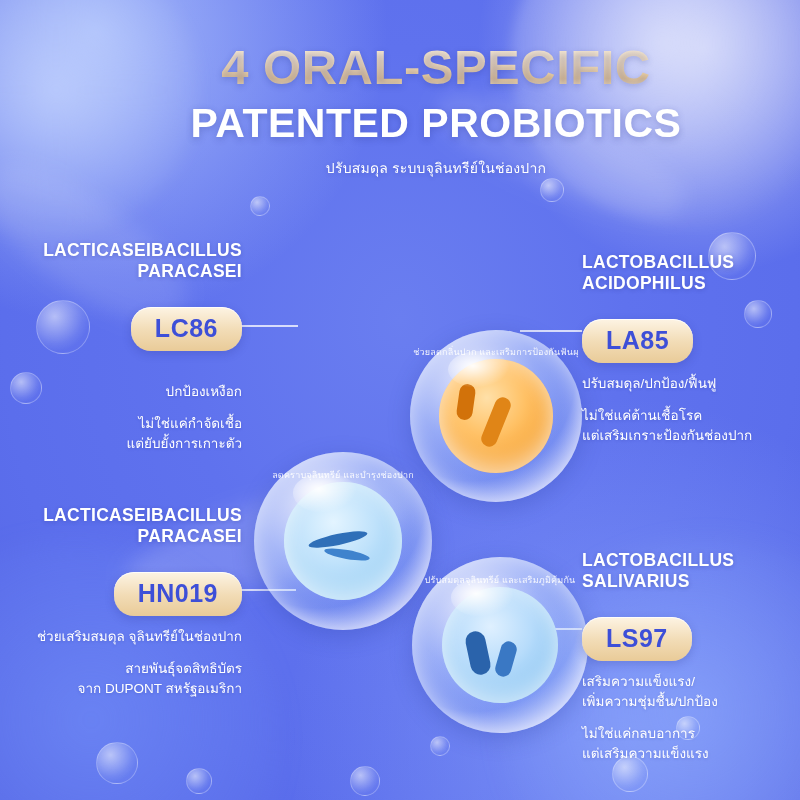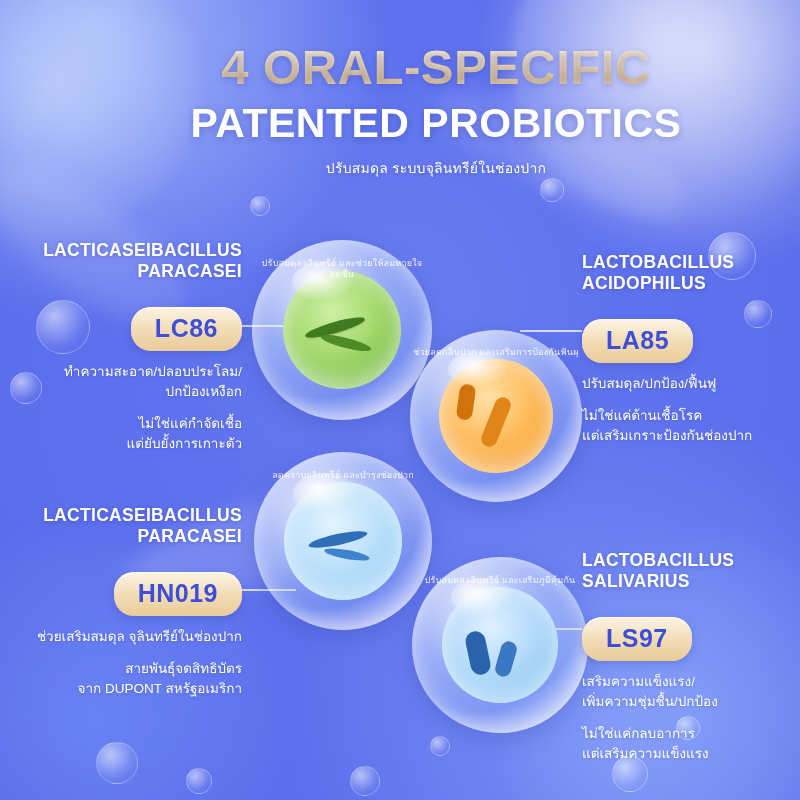--- a/index.html
+++ b/index.html
@@ -211,28 +211,20 @@
     <div class="title1">4 ORAL-SPECIFIC</div>
     <div class="title2">PATENTED PROBIOTICS</div>
     <div class="subtitle">ปรับสมดุล ระบบจุลินทรีย์ในช่องปาก</div>
   </div>
 
   <div class="connector" style="left:236px; top:325px; width:62px;"></div>
   <div class="connector" style="left:520px; top:330px; width:62px;"></div>
   <div class="connector" style="left:238px; top:589px; width:58px;"></div>
   <div class="connector" style="left:520px; top:628px; width:62px;"></div>
 
-  <div class="droplet d-green" style="left:252px; top:240px; width:180px; height:180px;">
-    <div class="ring"></div>
-    <div class="core"></div>
-    <div class="worm" style="left:52px; top:82px; width:62px; height:11px; background:#3f7a1e; transform:rotate(-16deg); box-shadow:0 1px 2px rgba(0,0,0,0.2);"></div>
-    <div class="worm" style="left:68px; top:98px; width:52px; height:10px; background:#4d8c26; transform:rotate(14deg);"></div>
-    <div class="gloss"></div>
-    <div class="caption">ปรับสมดุลจุลินทรีย์ และช่วยให้ลมหายใจสดชื่น</div>
-  </div>
 
   <div class="droplet d-orange" style="left:410px; top:330px; width:172px; height:172px;">
     <div class="ring"></div>
     <div class="core"></div>
     <div class="worm" style="left:48px; top:54px; width:16px; height:36px; border-radius:8px; background:#d2720a; transform:rotate(8deg);"></div>
     <div class="worm" style="left:78px; top:66px; width:16px; height:52px; border-radius:8px; background:#e08517; transform:rotate(22deg);"></div>
     <div class="gloss"></div>
     <div class="caption">ช่วยลดกลิ่นปาก และเสริมการป้องกันฟันผุ</div>
   </div>
 
@@ -254,21 +246,21 @@
     <div class="caption">ปรับสมดุลจุลินทรีย์ และเสริมภูมิคุ้มกัน</div>
   </div>
 
   <div class="item align-right" style="left:10px; top:240px; width:232px;">
     <div class="name">
       <span>LACTICASEIBACILLUS</span><br>
       <span>PARACASEI</span>
     </div>
     <div class="pill">LC86</div>
     <div class="desc">
-      <span>ทำความสะอาด/ปลอบประโลม/</span><br>
+      <br>
       <span>ปกป้องเหงือก</span>
     </div>
     <div class="desc2">
       <span>ไม่ใช่แค่กำจัดเชื้อ</span><br>
       <span>แต่ยับยั้งการเกาะตัว</span>
     </div>
   </div>
 
   <div class="item align-left" style="left:582px; top:252px; width:215px;">
     <div class="name">

